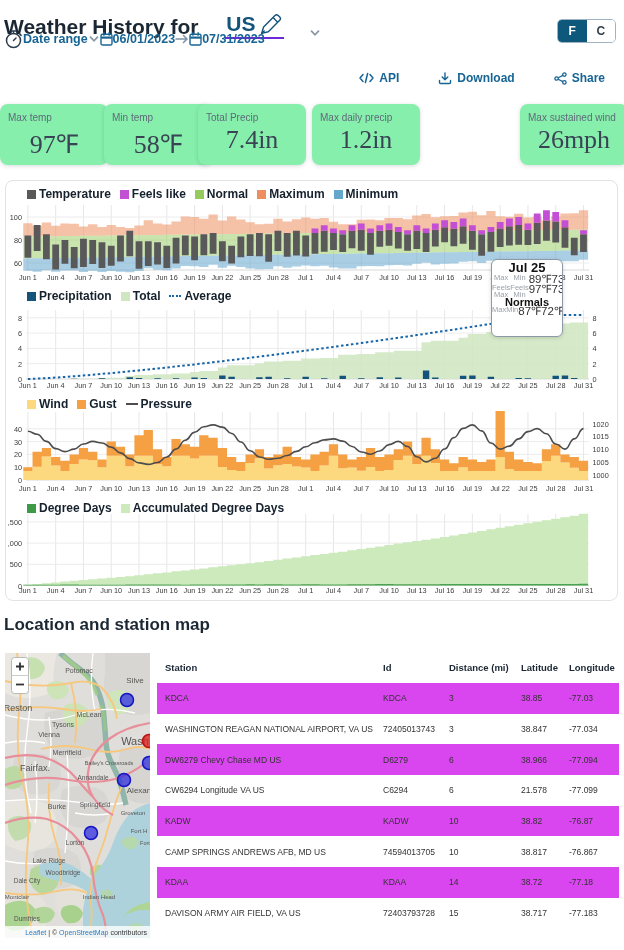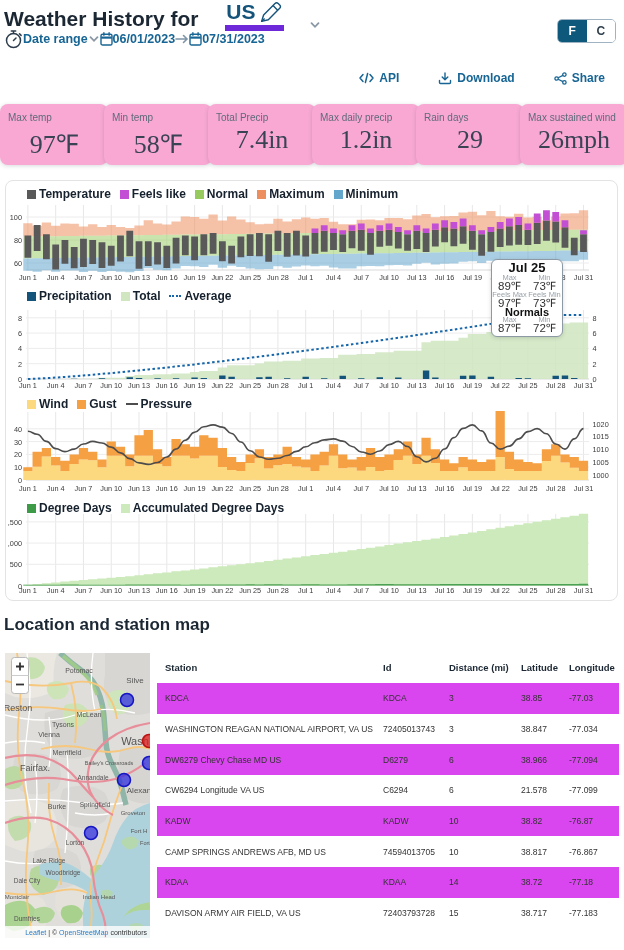--- a/index.html
+++ b/index.html
@@ -1,37 +1,37 @@
 <!DOCTYPE html>
 <html><head><meta charset="utf-8"><title>Weather History</title><style>
 *{margin:0;padding:0;box-sizing:border-box}
 body{font-family:"Liberation Sans",sans-serif;background:#fff;width:624px}
 #page{position:relative;width:624px;height:950px;overflow:hidden;background:#fff}
 .title{position:absolute;left:4px;top:0;font-size:21px;font-weight:bold;color:#1b2733;display:flex;align-items:flex-end;gap:21px}
-.title .uswrap{display:inline-flex;align-items:center;gap:4px;border-bottom:6px solid #6d28d9;padding:0 1px 1px 1px}
+.title .uswrap{display:inline-flex;align-items:center;gap:4px;border-bottom:2px solid #6d28d9;padding:12px 1px 1px 1px}
 .title .us{color:#14537a}
 .fc{position:absolute;left:557px;top:19px;width:59px;height:24px;display:flex;border:1px solid #9fb3c2;border-radius:5px;overflow:hidden;font-size:12px;font-weight:bold}
 .fc .f{background:#0e587c;color:#fff;width:50%;display:flex;align-items:center;justify-content:center}
 .fc .c{background:#fff;color:#33414e;width:50%;display:flex;align-items:center;justify-content:center}
 .daterow{position:absolute;left:4px;top:28px;height:22px;display:flex;align-items:center;font-size:12.5px;font-weight:bold;color:#176594}
 .actions{position:absolute;right:19px;top:71px;display:flex;align-items:center;gap:39px;font-size:12px;font-weight:bold;color:#176594}
 .actions span{display:flex;align-items:center;gap:5px}
-.card{position:absolute;top:104px;width:108px;height:61px;background:#f9a8d4;border-radius:8px;box-shadow:0 1px 4px rgba(40,50,60,.18);padding:8px 0 0 8px}
+.card{position:absolute;top:104px;width:108px;height:61px;background:#86efac;border-radius:8px;box-shadow:0 1px 4px rgba(40,50,60,.18);padding:8px 0 0 8px}
 .clab{font-size:10px;color:#5f6a7a;white-space:nowrap}
 .cval{font-family:"Liberation Serif",serif;font-size:26px;color:#3a4354;text-align:center;margin-top:2px;margin-left:-8px}
 .panel{position:absolute;left:5px;top:180px;width:613px;height:421px;border:1px solid #e3e3e3;border-radius:8px;background:#fff}
 .charts{position:absolute;left:5px;top:180px}
 .legend{position:absolute;display:flex;align-items:center;font-size:12px;color:#16212e;white-space:nowrap}
 .legend b{margin:0 9px 0 3px}
 .legend .sq{width:9px;height:9px;display:inline-block}
 .legend .dash{width:12px;border-top:2px dotted #1565a8;display:inline-block}
 .legend .pline{width:12px;border-top:2px solid #4d4d4d;display:inline-block}
 .tooltip{position:absolute;left:491px;top:259px;width:72px;height:78px;background:#fff;border:1px solid #8d9aa5;border-radius:6px;box-shadow:0 1px 4px rgba(0,0,0,.15);text-align:center;padding-top:2px;overflow:hidden}
 .tt-title{font-size:13px;font-weight:bold;color:#111;line-height:11.5px}
-.tt-grid{display:grid;grid-template-columns:1fr 1fr}
+.tt-grid{display:grid;grid-template-columns:1fr 1fr 1fr 1fr}
 .tt-lab{font-size:7.5px;color:#9aa1a8;line-height:7px}
 .tt-val{font-size:11.5px;color:#333;line-height:10px}
 .tt-norm{font-size:11px;font-weight:bold;color:#111;line-height:8.5px}
 .h2{position:absolute;left:4px;top:615px;font-size:17px;font-weight:bold;color:#1b2733}
 .map{position:absolute;left:5px;top:653px}
 .stations{position:absolute;left:157px;top:655px;width:462px;border-collapse:collapse;font-size:8.5px;color:#333;table-layout:fixed}
 .stations th{font-size:9.5px;color:#1b2733;text-align:left;padding:7px 0 10px 8px;white-space:nowrap}
 .stations td{padding:0 0 0 8px;height:30.7px;white-space:nowrap;overflow:hidden}
 .stations tr.odd{background:#d946ef}
 .stations th:nth-child(1),.stations td:nth-child(1){width:218px}
@@ -101,31 +101,27 @@
         </svg>Share</span>
     </div>
 <div class="card" style="left:0px">
       <div class="clab">Max temp</div>
       <div class="cval">97℉</div>
     </div>
     <div class="card" style="left:104px">
       <div class="clab">Min temp</div>
       <div class="cval">58℉</div>
     </div>
-    <div class="card" style="left:208px">
+    <div class="card" style="left:198px">
       <div class="clab">Total Precip</div>
       <div class="cval">7.4in</div>
     </div>
     <div class="card" style="left:312px">
       <div class="clab">Max daily precip</div>
       <div class="cval">1.2in</div>
-    </div>
-    <div class="card" style="left:416px">
-      <div class="clab">Rain days</div>
-      <div class="cval">29</div>
     </div>
     <div class="card" style="left:520px">
       <div class="clab">Max sustained wind</div>
       <div class="cval">26mph</div>
     </div>
 <div class="panel"></div>
 <svg class="charts" width="613" height="421" viewBox="0 0 613 421" font-family="Liberation Sans, sans-serif">
       <path d="M22.9 25V90 M50.68 25V90 M78.46 25V90 M106.24 25V90 M134.02 25V90 M161.8 25V90 M189.58 25V90 M217.36 25V90 M245.14 25V90 M272.92 25V90 M300.7 25V90 M328.48 25V90 M356.26 25V90 M384.04 25V90 M411.82 25V90 M439.6 25V90 M467.38 25V90 M495.16 25V90 M522.94 25V90 M550.72 25V90 M578.5 25V90 M22.9 130V199 M50.68 130V199 M78.46 130V199 M106.24 130V199 M134.02 130V199 M161.8 130V199 M189.58 130V199 M217.36 130V199 M245.14 130V199 M272.92 130V199 M300.7 130V199 M328.48 130V199 M356.26 130V199 M384.04 130V199 M411.82 130V199 M439.6 130V199 M467.38 130V199 M495.16 130V199 M522.94 130V199 M550.72 130V199 M578.5 130V199 M22.9 232V300 M50.68 232V300 M78.46 232V300 M106.24 232V300 M134.02 232V300 M161.8 232V300 M189.58 232V300 M217.36 232V300 M245.14 232V300 M272.92 232V300 M300.7 232V300 M328.48 232V300 M356.26 232V300 M384.04 232V300 M411.82 232V300 M439.6 232V300 M467.38 232V300 M495.16 232V300 M522.94 232V300 M550.72 232V300 M578.5 232V300 M22.9 334V405.5 M50.68 334V405.5 M78.46 334V405.5 M106.24 334V405.5 M134.02 334V405.5 M161.8 334V405.5 M189.58 334V405.5 M217.36 334V405.5 M245.14 334V405.5 M272.92 334V405.5 M300.7 334V405.5 M328.48 334V405.5 M356.26 334V405.5 M384.04 334V405.5 M411.82 334V405.5 M439.6 334V405.5 M467.38 334V405.5 M495.16 334V405.5 M522.94 334V405.5 M550.72 334V405.5 M578.5 334V405.5" stroke="#e7e7e7" stroke-width="1" fill="none"></path>
       <path d="M21 37.0H584 M21 60.0H584 M21 83.0H584 M21 183.7H584 M21 168.4H584 M21 153.1H584 M21 137.8H584 M21 287.2H584 M21 274.4H584 M21 261.6H584 M21 248.8H584 M21 384.3H584 M21 363.1H584 M21 341.9H584" stroke="#ececec" stroke-width="1" fill="none"></path>
       <path d="M21 199H584 M21 300H584 M21 405.5H584 M21 90H584" stroke="#d9d9d9" stroke-width="1" fill="none"></path>

